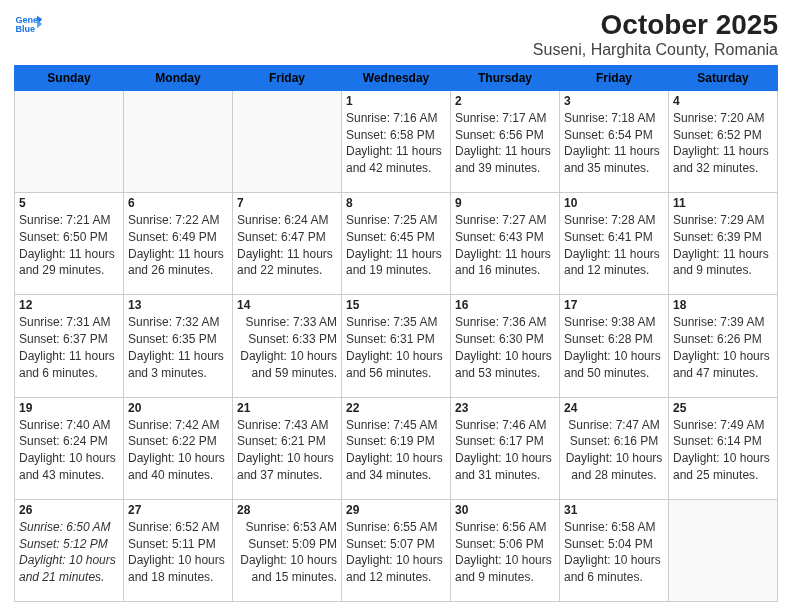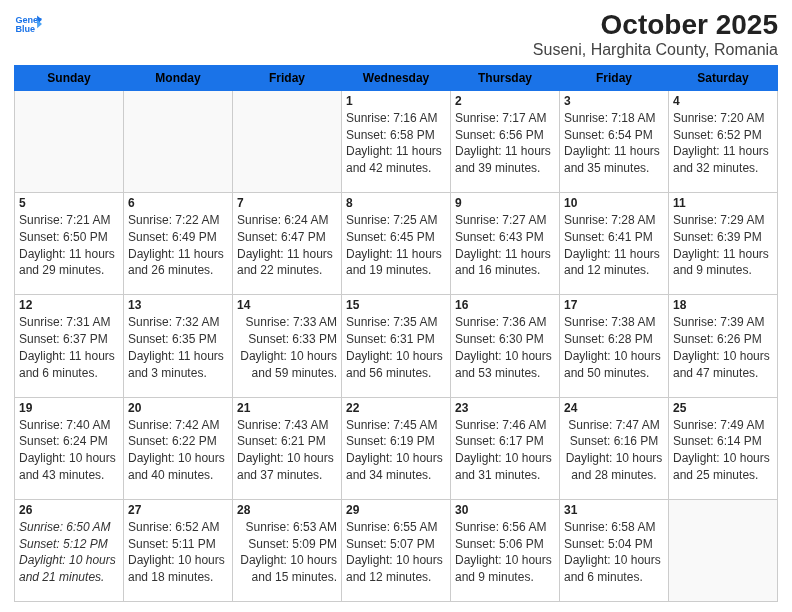--- a/index.html
+++ b/index.html
@@ -231,21 +231,21 @@
           </td>
           <td>
             <div class="day-number">16</div>
             <div class="day-info" style="white-space: pre-line;">Sunrise: 7:36 AM
 Sunset: 6:30 PM
 Daylight: 10 hours
 and 53 minutes.</div>
           </td>
           <td>
             <div class="day-number">17</div>
-            <div class="day-info" style="white-space: pre-line;">Sunrise: 7:38 AM
+            <div class="day-info" style="white-space: pre-line;">Sunrise: 9:38 AM
 Sunset: 6:28 PM
 Daylight: 10 hours
 and 50 minutes.</div>
           </td>
           <td>
             <div class="day-number">18</div>
             <div class="day-info" style="white-space: pre-line;">Sunrise: 7:39 AM
 Sunset: 6:26 PM
 Daylight: 10 hours
 and 47 minutes.</div>

